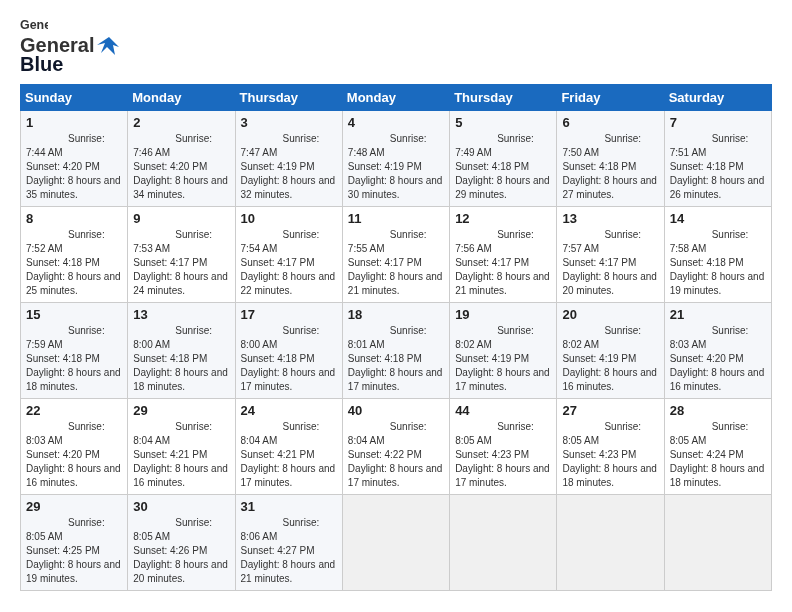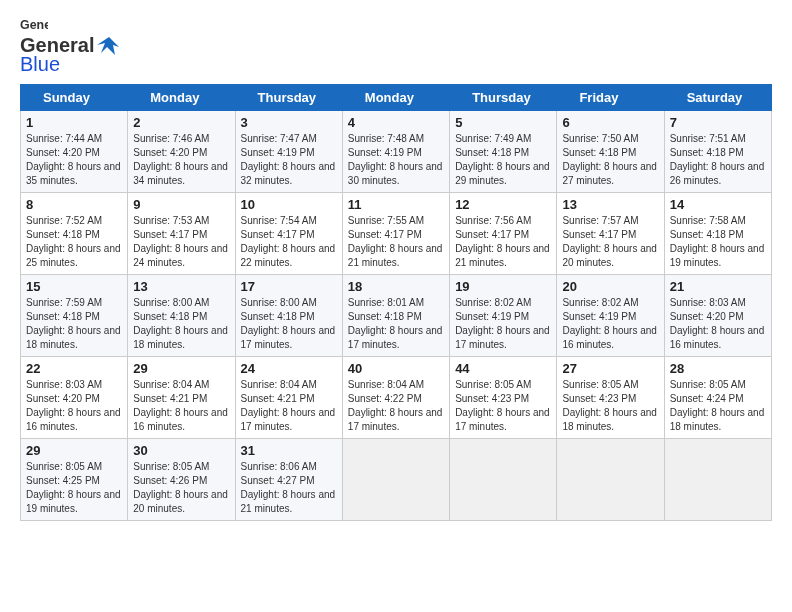--- a/index.html
+++ b/index.html
@@ -54,21 +54,21 @@
     .calendar {
       width: 100%;
       border-collapse: collapse;
       table-layout: fixed;
     }
     .calendar thead tr th {
       background: #1a6abf;
       color: #fff;
       font-size: 13px;
       font-weight: bold;
-      padding: 5px 22px;
+      padding: 5px 4px;
       text-align: left;
       border: 1px solid #1a6abf;
     }
     .calendar tbody tr td {
       border: 1px solid #ccc;
       vertical-align: top;
       padding: 4px 5px;
       font-size: 10px;
       color: #333;
       height: 82px;
@@ -84,20 +84,21 @@
       font-size: 13px;
       font-weight: bold;
       color: #222;
       display: block;
       margin-bottom: 2px;
     }
     .day-info {
       font-size: 10px;
       color: #333;
       line-height: 1.4;
+      margin-left: 42px;
     }
     .empty-cell {
       background: #f0f0f0 !important;
     }
   </style>
 </head>
 <body>
 
 <div class="page">
   <div class="header">
@@ -106,21 +107,21 @@
         <svg class="logo-icon" viewBox="0 0 36 22" width="36" height="22">
           <text x="0" y="16" font-size="16" font-weight="bold" fill="#333" font-family="Arial">General</text>
         </svg>
       </div>
       <div style="display:flex;align-items:center;gap:3px;">
         <span style="font-size:20px;font-weight:bold;color:#333;">General</span>
         <svg width="24" height="22" viewBox="0 0 24 22">
           <polygon points="12,2 22,12 16,10 18,20 10,12 4,18 8,8 0,10" fill="#1a6abf"></polygon>
         </svg>
       </div>
-      <span style="font-size:20px;font-weight:normal;color:#1d4ed8;margin-top:-4px;text-align:right;">Blue</span>
+      <span style="font-size:20px;font-weight:bold;color:#0f172a;margin-top:-4px;text-align:right;">Blue</span>
     </div>
     <div class="title-block">
       <div class="month-title"></div>
       <div class="location"></div>
     </div>
   </div>
 
   <table class="calendar">
     <thead>
       <tr id="thead-row">

